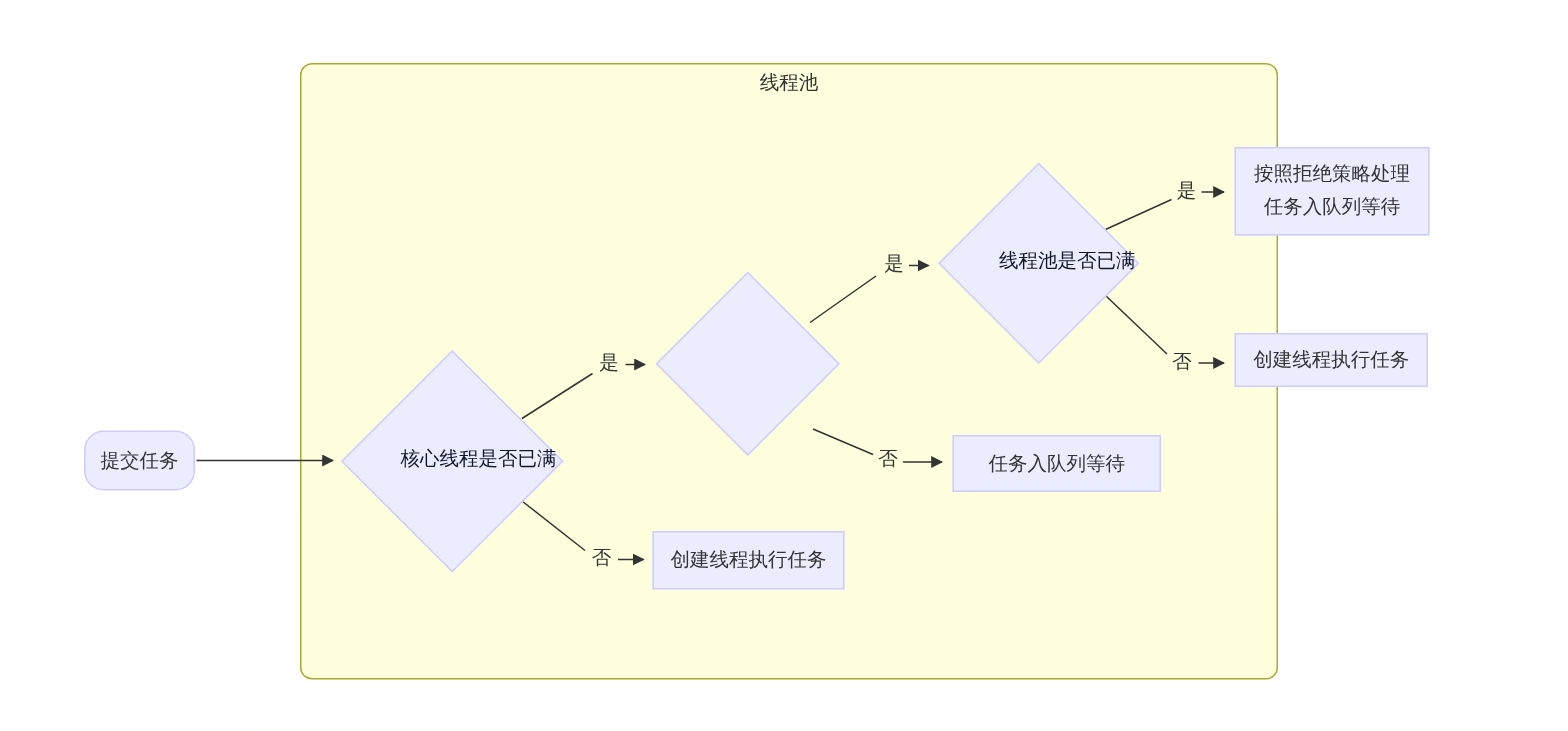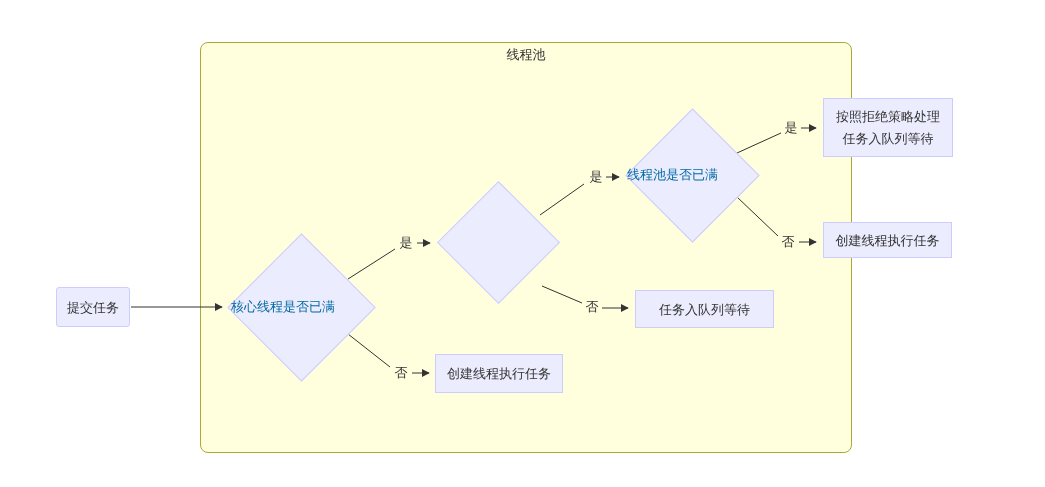--- a/index.html
+++ b/index.html
@@ -35,35 +35,35 @@
     border: 1px solid #ccccff;
     display: flex;
     flex-direction: column;
     align-items: center;
     justify-content: center;
     font-size: 13px;
     color: #333333;
     text-align: center;
     line-height: 21px;
   }
-  .node-rounded { border-radius: 3px; justify-content: center; }
+  .node-rounded { border-radius: 13px; justify-content: center; }
 
   .diamond-shape {
     position: absolute;
     background: #ececff;
     border: 1px solid #ccccff;
     transform: rotate(45deg);
   }
   .diamond-label {
     position: absolute;
-    text-align: left;
+    text-align: right;
     font-size: 13px;
     line-height: 20px;
     height: 20px;
-    color: #0369a1;
+    color: #0f172a;
   }
 
   .edge-label {
     position: absolute;
     width: 18px;
     height: 18px;
     text-align: center;
     font-size: 13px;
     line-height: 18px;
     color: #333333;

